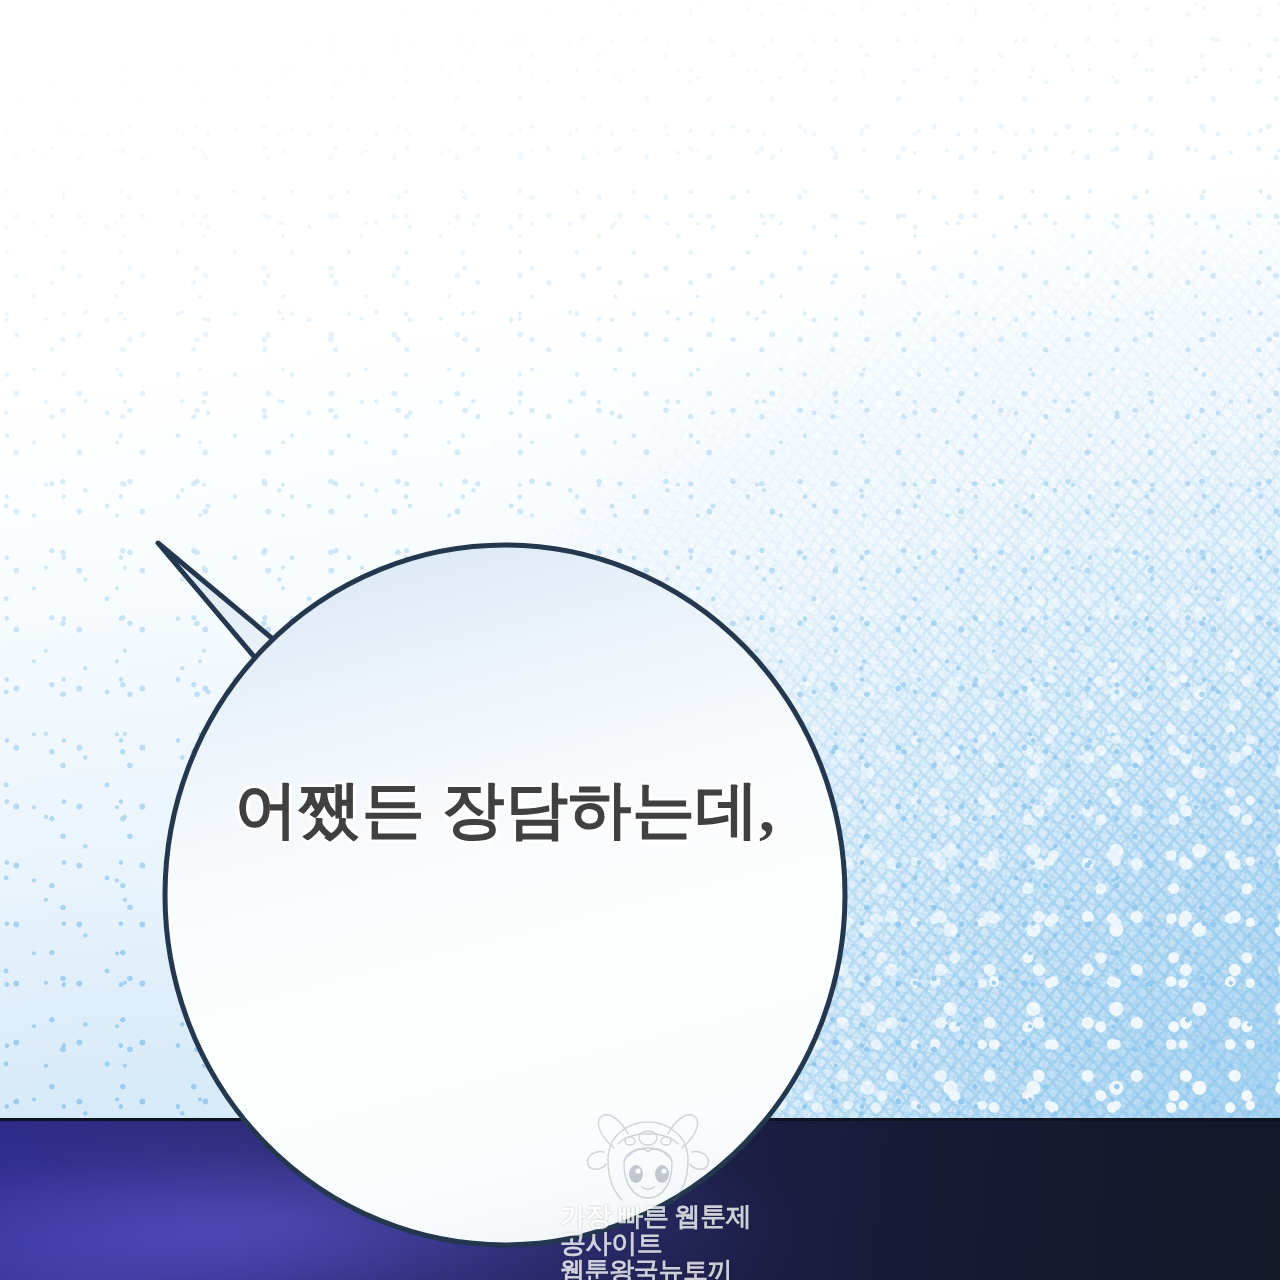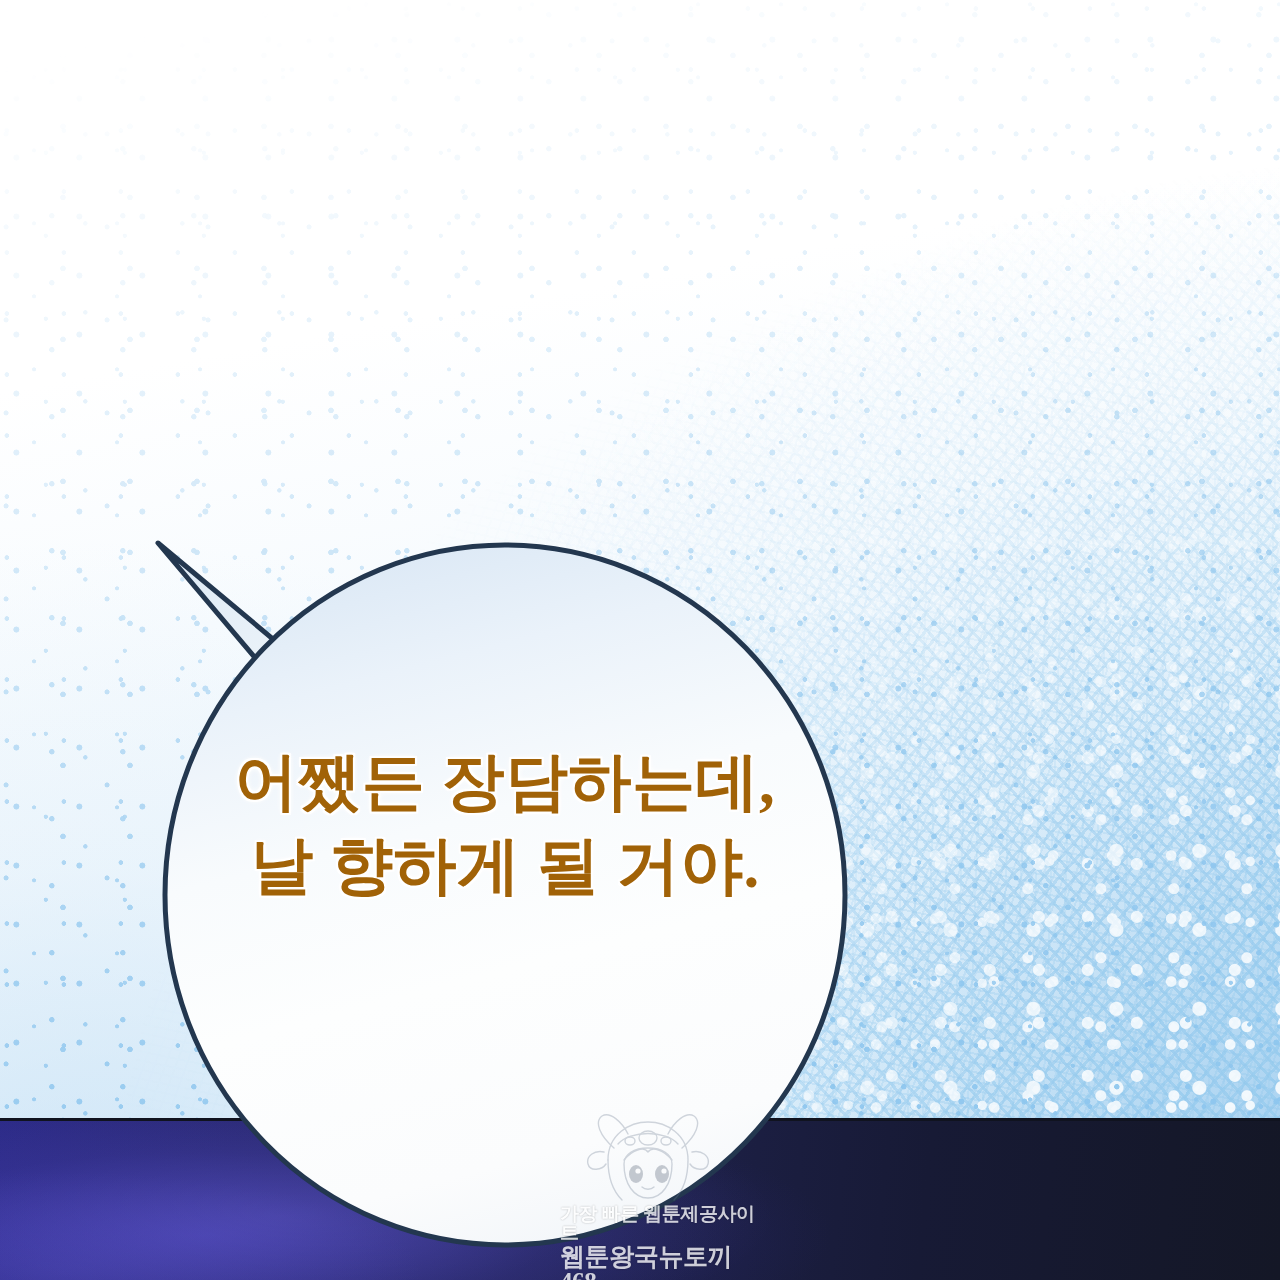--- a/index.html
+++ b/index.html
@@ -97,29 +97,29 @@
   }
 
   
   #bubble-wrap{position:absolute;left:0;top:0;width:1280px;height:1280px;}
   #bubble-svg{position:absolute;left:0;top:0;width:1280px;height:1280px;overflow:visible;}
 
   
   #bubble-text{
     position:absolute;
     left:180px;
-    top:740px;
+    top:768px;
     width:650px;
     text-align:center;
     font-family:"Liberation Serif", serif;
     font-size:63px;
     font-weight:700;
     line-height:84px;
     letter-spacing:0.5px;
-    color:#a16207;
+    color:#404040;
     text-shadow:
        0 0 7px #ffffff,  0 0 7px #ffffff,
        2px 0 0 #ffffff, -2px 0 0 #ffffff,
        0 2px 0 #ffffff,  0 -2px 0 #ffffff,
        2px 2px 0 #ffffff, -2px -2px 0 #ffffff,
        2px -2px 0 #ffffff, -2px 2px 0 #ffffff;
     white-space:nowrap;
     user-select:none;
   }
   #bubble-text .line{display:block;}
@@ -145,21 +145,21 @@
     width:200px;
     text-align:left;
     font-family:"Liberation Serif", serif;
     font-weight:700;
     color:#ffffff;
     opacity:.78;
     letter-spacing:-0.4px;
     line-height:1.02;
     text-shadow:0 0 2px rgba(0,0,0,.35);
   }
-  #wm-line-1{font-size:19px;display:block;}
+  #wm-line-1{font-size:26px;display:block;}
   #wm-line-2{font-size:25px;display:block;margin-top:1px;}
 </style>
 </head>
 <body>
 
 <div id="panel">
 
   <div class="bg-layer" id="bg-wash"></div>
   <div class="bg-layer" id="bg-hatch"></div>
   <div class="bg-layer" id="bg-hatch2"></div>
@@ -188,21 +188,20 @@
       </defs>
 
       <path d="M 158 543 L 352 705 L 268 673 Z" fill="url(#tailFill)" stroke="#23374f" stroke-width="5" stroke-linejoin="round"></path>
 
       <ellipse cx="505" cy="895" rx="340" ry="350" fill="url(#bubbleFill)" stroke="#23374f" stroke-width="5"></ellipse>
     </svg>
   </div>
 
   <div id="bubble-text">
     <span class="line">어쨌든 장담하는데,</span>
-    <span class="line">날 향하게 될 거야.</span>
   </div>
 
   <div id="watermark">
 
     <svg id="wm-mascot" viewBox="0 0 140 112" xmlns="http://www.w3.org/2000/svg">
       <g fill="none" stroke="#6b7a90" stroke-width="1.4" stroke-linecap="round" stroke-linejoin="round">
 
         <path d="M36 40 C22 28 16 14 24 8 C32 3 44 14 50 26"></path>
         <path d="M104 40 C118 28 124 14 116 8 C108 3 96 14 90 26"></path>
 

